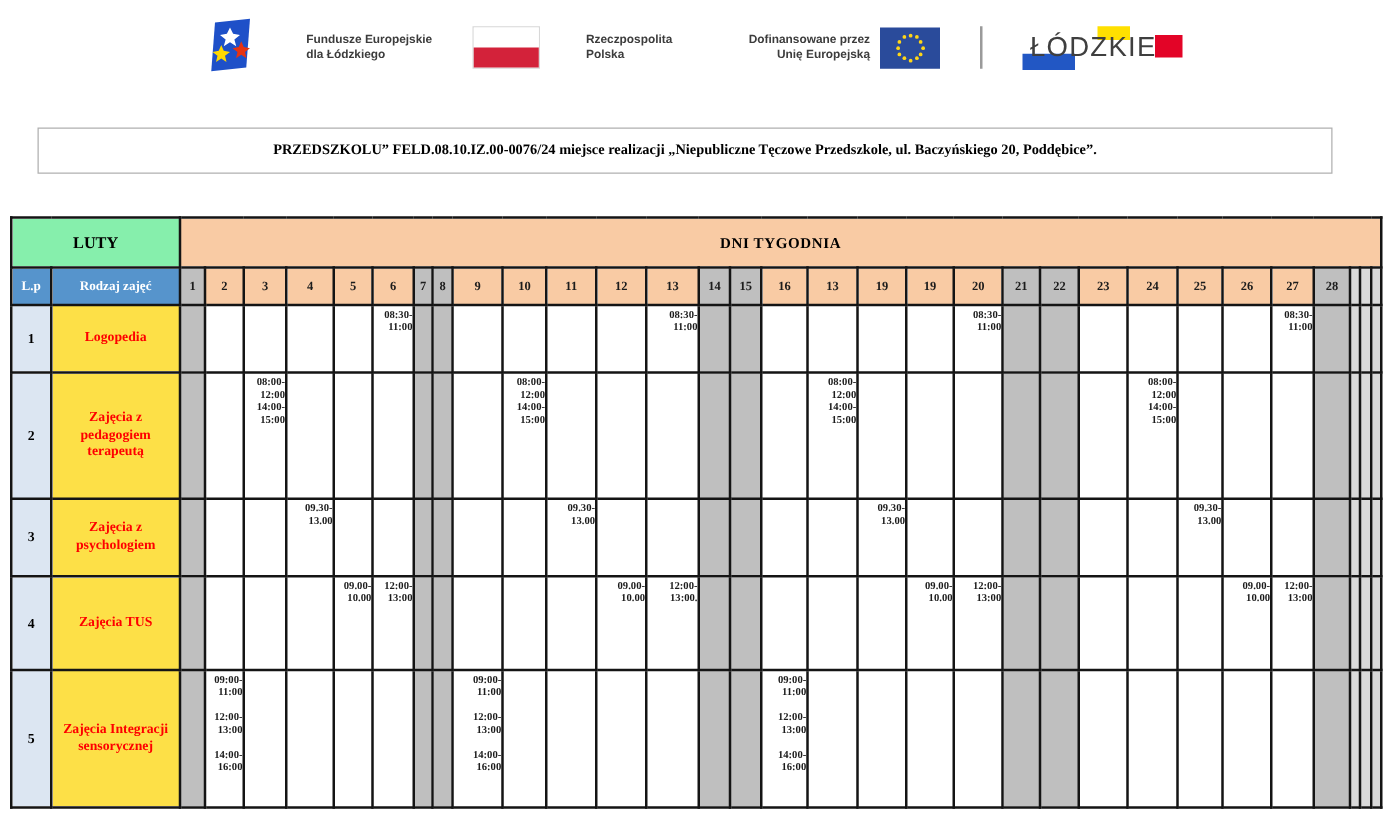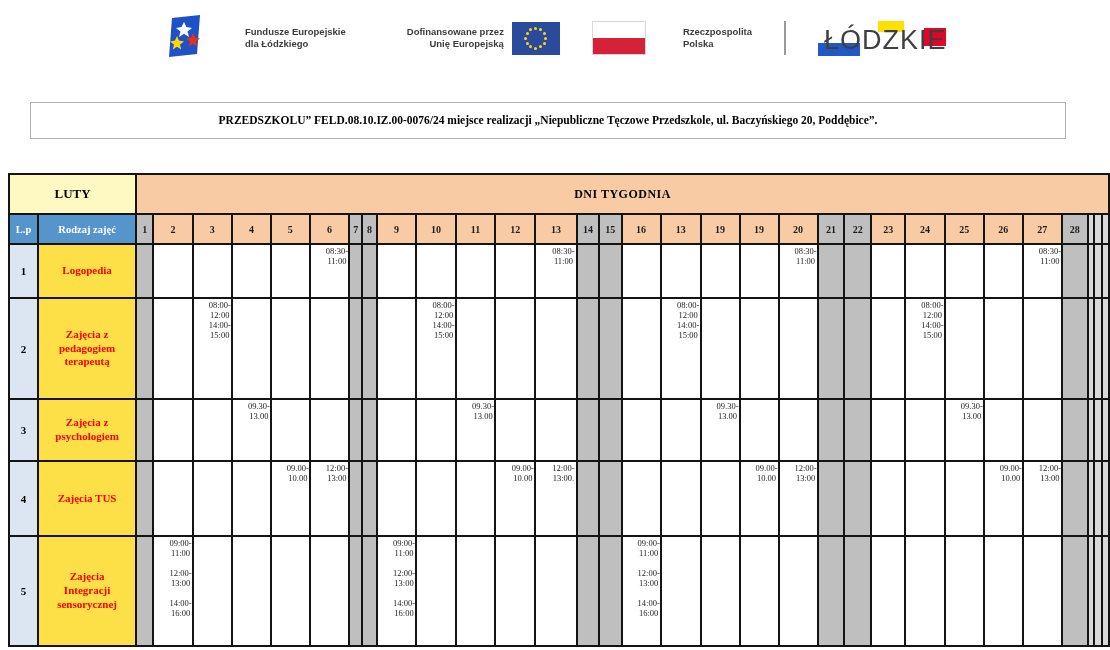--- a/index.html
+++ b/index.html
@@ -20,69 +20,80 @@
   .pl-flag .w{flex:1;background:#ffffff;}
   .pl-flag .r{flex:1;background:#d3223a;}
   .eu-flag{width:48px;height:33px;background:#2a4b9b;position:relative;}
   .eu-flag .star{position:absolute;width:3px;height:3px;background:#ffd617;border-radius:50%;}
   .sep-bar{width:2px;height:34px;background:#9a9a9a;}
   .lodzkie{position:relative;width:128px;height:36px;}
   .lodzkie .blue{position:absolute;left:0;bottom:0;width:42px;height:13px;background:#2257c4;}
   .lodzkie .yellow{position:absolute;left:60px;top:1px;width:26px;height:11px;background:#ffe000;}
   .lodzkie .red{position:absolute;right:0;top:8px;width:22px;height:18px;background:#e30427;}
   .lodzkie .word{
-    position:absolute;left:6px;top:5px;font-size:27px;letter-spacing:1px;
+    position:absolute;left:6px;top:5px;font-size:22px;letter-spacing:1px;
     color:#3f3f3f;font-weight:500;font-family:"Liberation Sans", sans-serif;
   }
   
   .title-box{
     position:absolute;top:102px;left:30px;width:1036px;
     border:1px solid #b0b0b0;background:#ffffff;
     padding:7px 10px;box-sizing:border-box;text-align:center;
   }
   .title-box p{margin:0;font-size:11.5px;font-weight:bold;color:#000;line-height:1.85;}
   
   .table-wrap{position:absolute;top:173px;left:8px;}
   table{border-collapse:collapse;table-layout:fixed;}
   th,td{border:2px solid #141414;padding:0;overflow:hidden;}
-  th.month{background:#fef9c3;font-size:13px;font-weight:bold;color:#000;text-align:center;}
+  th.month{background:#86efac;font-size:13px;font-weight:bold;color:#000;text-align:center;}
   th.dni{background:#f9cba4;font-size:12px;font-weight:bold;color:#000;text-align:center;letter-spacing:.5px;}
   th.colhead{background:#5694cc;color:#ffffff;font-size:10.5px;font-weight:bold;text-align:center;}
   th.day{background:#f9cba4;font-size:10px;font-weight:600;color:#1c1c1c;text-align:center;}
   th.day.weekend{background:#bfbfbf;}
   th.extra,td.extra{background:#d9d9d9;}
   td.lp{background:#dce6f2;font-size:11px;font-weight:bold;color:#000;text-align:center;vertical-align:middle;}
   td.rodzaj{
     background:#fde047;font-size:11px;font-weight:bold;color:#fe0000;
     text-align:center;vertical-align:middle;padding:2px 6px;line-height:1.25;
   }
   td.slot{background:#ffffff;vertical-align:top;}
   td.slot.weekend{background:#bfbfbf;}
   td.slot .times{
     font-size:8.5px;color:#1c1c1c;line-height:1.18;white-space:pre-line;
-    padding:1px 0 0 15px;text-align:center;
+    padding:1px 0 0 1px;text-align:right;font-weight:bold;
   }
 </style>
 </head>
 <body>
 
 <div class="logo-band">
 
   <div class="logo-item">
     <span>
       <svg width="44" height="44" viewBox="0 0 44 44">
         <polygon points="8,4 36,1 33,40 5,43" fill="#1e50c8"></polygon>
         <polygon points="20,8 22.5,13 28,14 23.5,17.5 25,23 20,19.8 15,23 16.5,17.5 12,14 17.5,13" fill="#ffffff"></polygon>
         <polygon points="13,22 15,26.5 20,27.5 16,30.5 17.2,35.5 13,32.8 8.8,35.5 10,30.5 6,27.5 11,26.5" fill="#ffd800"></polygon>
         <polygon points="29,19 31,23.5 36,24.5 32,27.5 33.2,32.5 29,29.8 24.8,32.5 26,27.5 22,24.5 27,23.5" fill="#e63312"></polygon>
       </svg>
     </span>
     <span class="logo-text">
       <span>Fundusze Europejskie</span><br>
       <span>dla Łódzkiego</span>
+    </span>
+  </div>
+
+  <div class="logo-item">
+    <span class="pl-flag">
+      <span class="w"></span>
+        <span class="r"></span>
+    </span>
+    <span class="logo-text">
+      <span>Rzeczpospolita</span><br>
+      <span>Polska</span>
     </span>
   </div>
 
   <div class="logo-item">
     <span class="logo-text right">
       <span>Dofinansowane przez</span><br>
       <span>Unię Europejską</span>
     </span>
     <span class="eu-flag" id="eu-flag">
         <span class="star" style="left: 22.5px; top: 5px;"></span>
@@ -91,31 +102,20 @@
         <span class="star" style="left: 32.5px; top: 15px;"></span>
         <span class="star" style="left: 31.1603px; top: 20px;"></span>
         <span class="star" style="left: 27.5px; top: 23.6603px;"></span>
         <span class="star" style="left: 22.5px; top: 25px;"></span>
         <span class="star" style="left: 17.5px; top: 23.6603px;"></span>
         <span class="star" style="left: 13.8397px; top: 20px;"></span>
         <span class="star" style="left: 12.5px; top: 15px;"></span>
         <span class="star" style="left: 13.8397px; top: 10px;"></span>
         <span class="star" style="left: 17.5px; top: 6.33975px;"></span>
       </span>
-  </div>
-
-  <div class="logo-item">
-    <span class="pl-flag">
-      <span class="w"></span>
-        <span class="r"></span>
-    </span>
-    <span class="logo-text">
-      <span>Rzeczpospolita</span><br>
-      <span>Polska</span>
-    </span>
   </div>
 
   <div class="sep-bar"></div>
 
   <div class="lodzkie">
     <span class="blue"></span>
     <span class="yellow"></span>
     <span class="red"></span>
     <span class="word">ŁÓDZKIE</span>
   </div>

